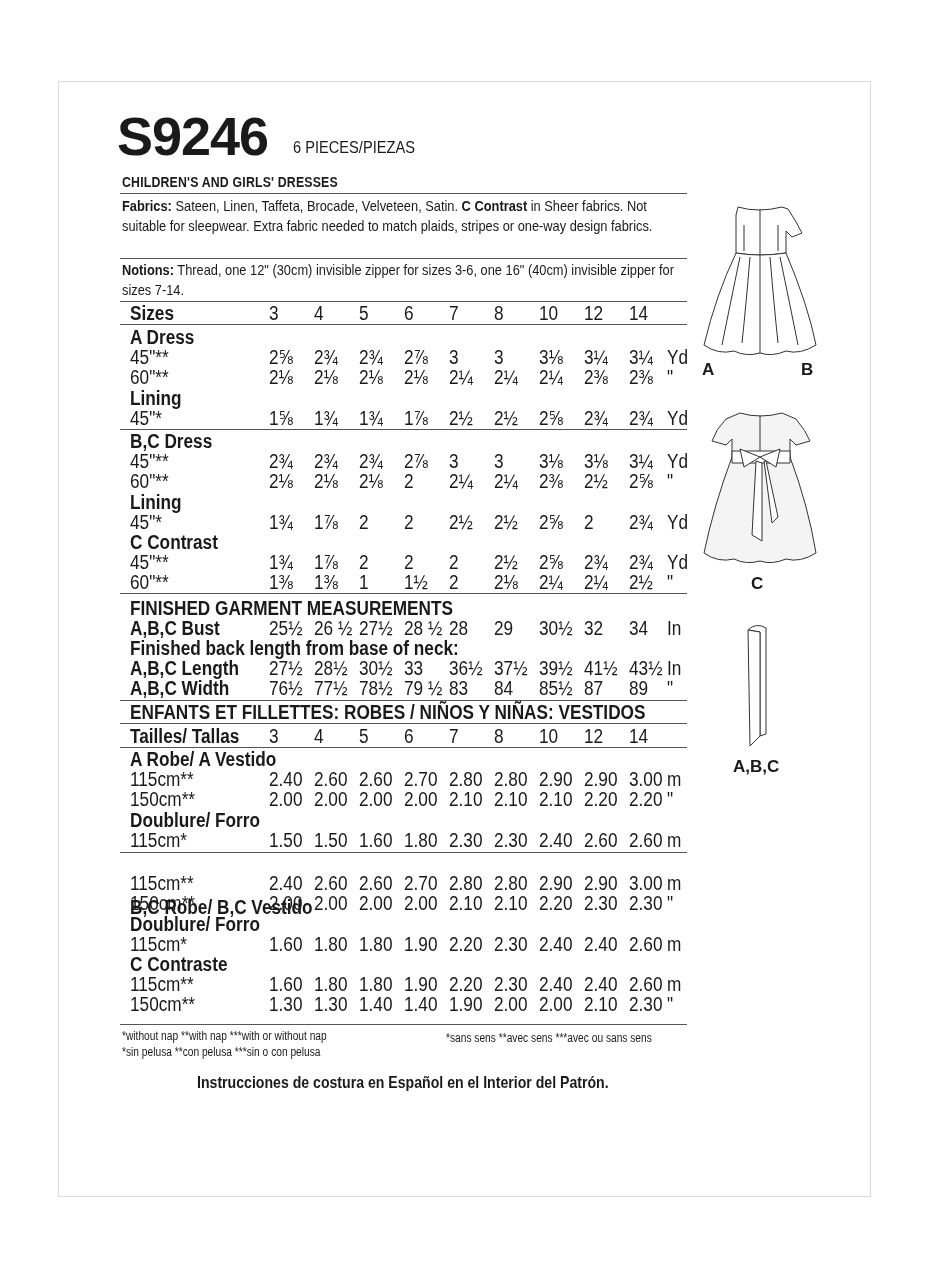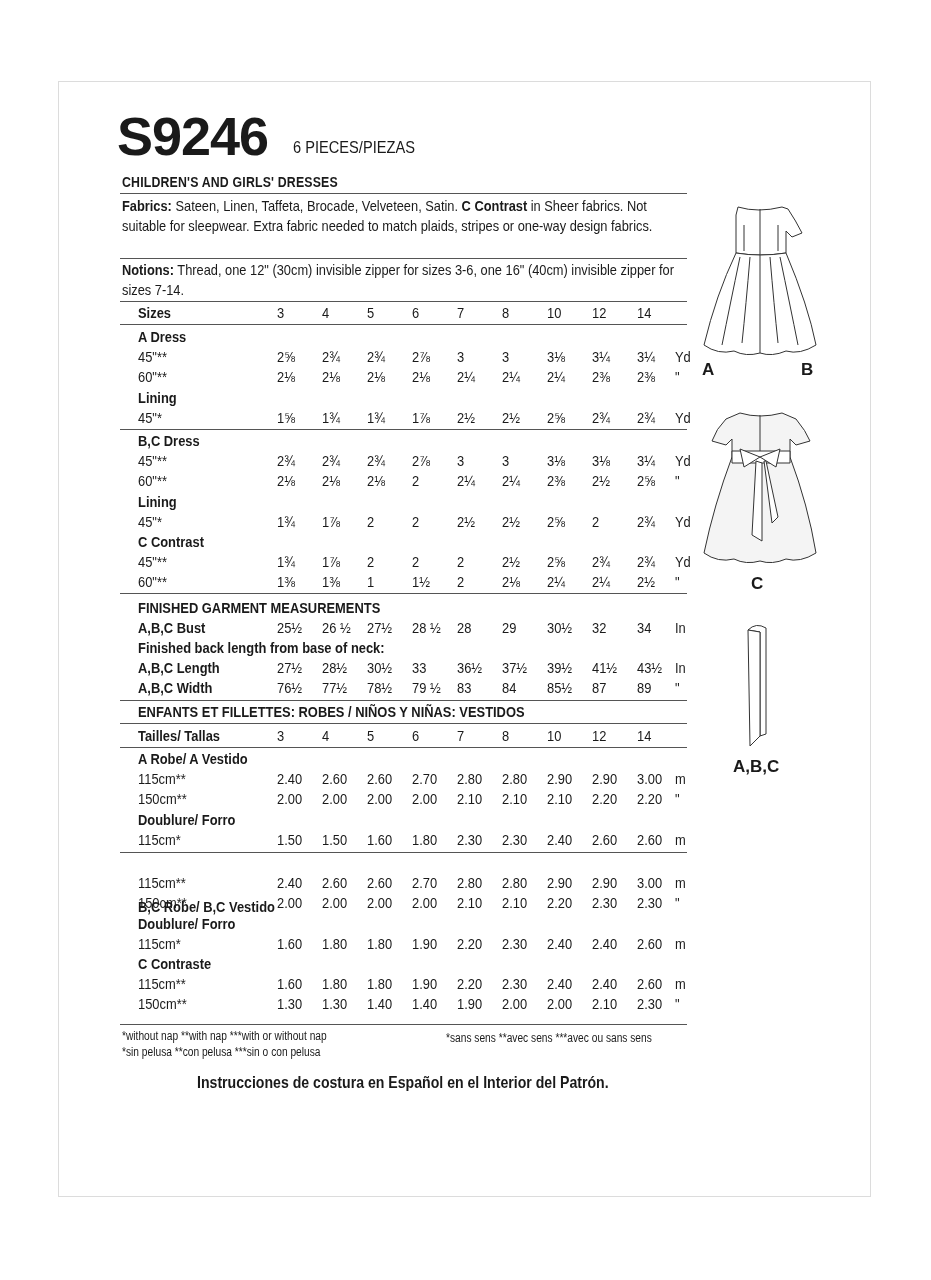--- a/index.html
+++ b/index.html
@@ -7,21 +7,21 @@
          font-family:"Liberation Sans", "DejaVu Sans", sans-serif; color:#1a1a1a; }
   .page { position:absolute; left:58px; top:81px; width:813px; height:1116px;
           border:1px solid #dcdcdc; box-sizing:border-box; background:#fff; }
   .abs { position:absolute; }
   .pattern-no { left:117px; top:104px; font-size:54px; font-weight:bold; letter-spacing:-1px; line-height:64px; }
   .pieces { left:293px; top:137px; font-size:17px; line-height:22px; transform:scaleX(0.86); transform-origin:left; }
   .title { left:122px; top:173px; font-size:14px; font-weight:bold; line-height:18px; letter-spacing:0.2px; transform:scaleX(0.88); transform-origin:left; }
   .hr { position:absolute; left:120px; width:567px; height:0; border-top:1.5px solid #555; }
   .para { left:122px; width:660px; font-size:15px; line-height:20px; transform:scaleX(0.855); transform-origin:left top; }
   .para b { font-weight:bold; }
-  .row { position:absolute; left:16px; width:700px; height:20px; font-size:15px; line-height:20px; }
+  .row { position:absolute; left:8px; width:700px; height:20px; font-size:20px; line-height:20px; }
   .row .lbl { position:absolute; left:122px; white-space:nowrap; transform:scaleX(0.86); transform-origin:left; }
   .row .lbl.b { font-weight:bold; }
   .row .c { position:absolute; white-space:nowrap; transform:scaleX(0.86); transform-origin:left; }
   .foot { font-size:12px; line-height:16px; white-space:nowrap; transform:scaleX(0.85); transform-origin:left; }
   .instr { left:197px; top:1072px; font-size:17px; font-weight:bold; line-height:22px; transform:scaleX(0.83); transform-origin:left; white-space:nowrap; }
   .view-label { font-size:17px; font-weight:bold; font-family:"Liberation Sans", sans-serif; }
 </style>
 </head>
 <body>
 

